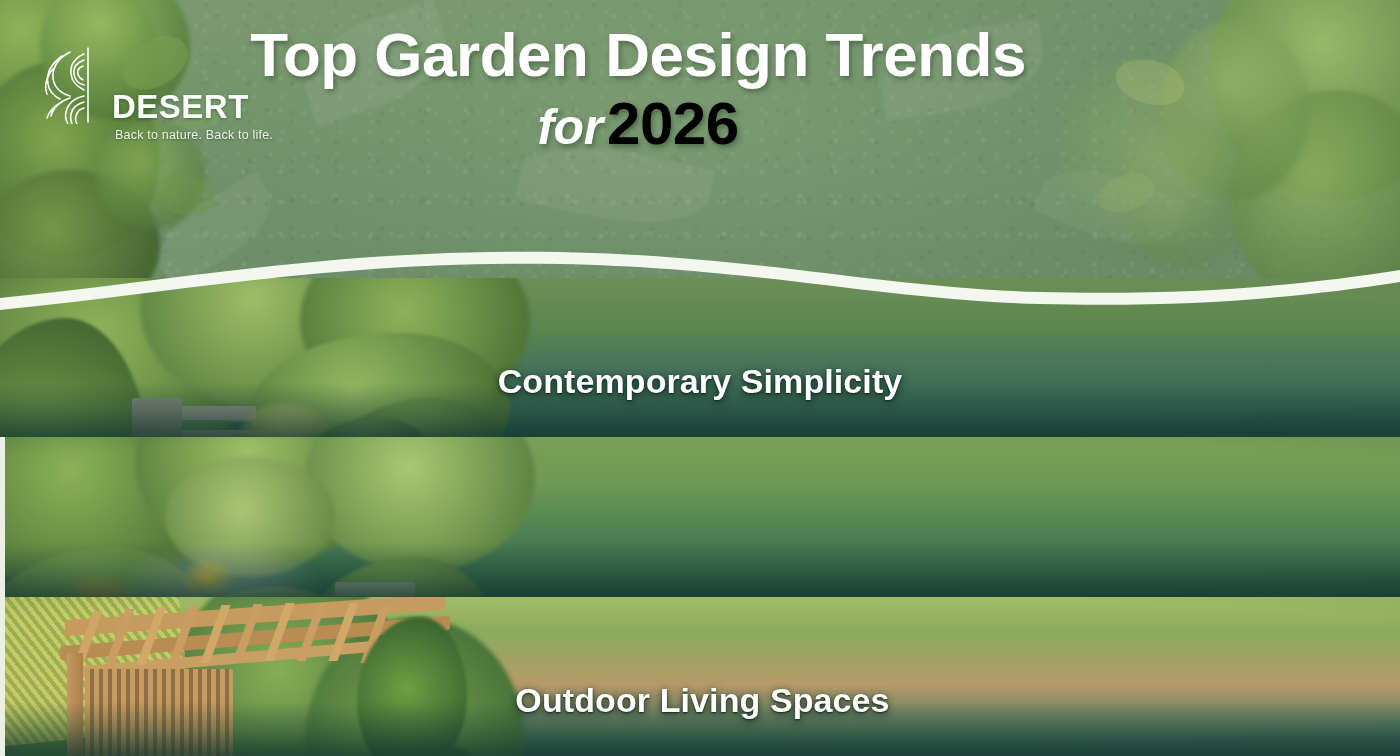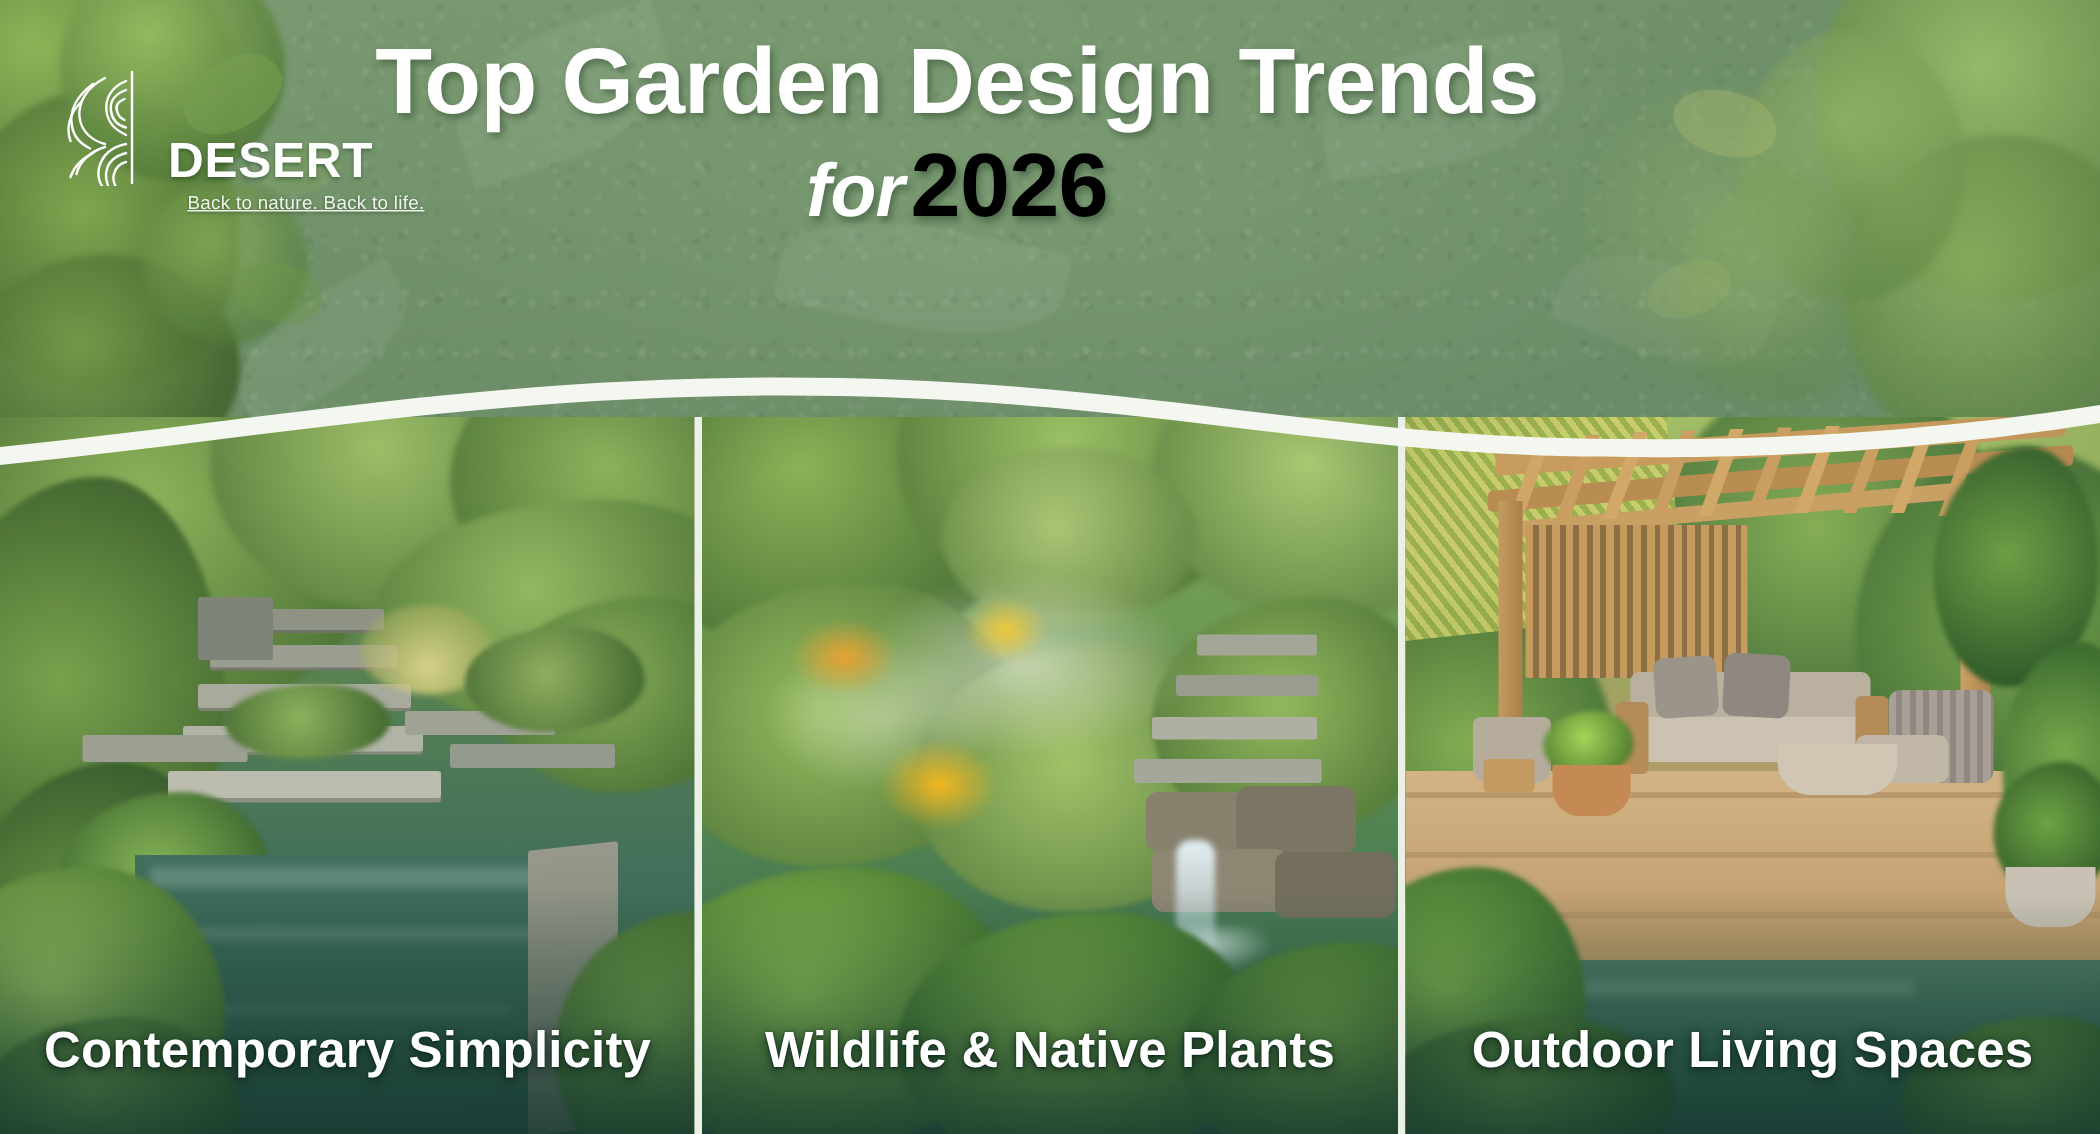--- a/index.html
+++ b/index.html
@@ -69,24 +69,23 @@
     letter-spacing: .5px;
     text-shadow: 0 1px 3px rgba(20,50,25,.45);
     margin-top: 48px;
   }
   .logo-word.second { margin-top: 3px; }
   .logo-tm {
     font-size: 10px; font-weight:700; vertical-align: super;
     letter-spacing: 0;
   }
   .logo-tag {
-    display:block; margin-top: 5px; margin-left: 13px;
+    display:block; margin-top: 5px; margin-left: 3px;
     color: #eef4ea; font-size: 12.5px; letter-spacing: .2px;
     text-shadow: 0 1px 2px rgba(20,50,25,.5);
-    text-decoration: underline;
   }
 
   
   .title-wrap {
     position: absolute; left: 0; top: 18px; width: 1276px;
     text-align: center; z-index: 25;
   }
   .title-1 {
     color: #ffffff;
     font-size: 62px; font-weight: 700; line-height: 74px;
@@ -117,20 +116,21 @@
     width: 1400px; height: 96px;
     z-index: 22; pointer-events: none;
   }
 
   
   .strip {
     position: absolute; left: 0; top: 278px;
     width: 1400px; height: 478px;
     display: flex;
     z-index: 10;
+    flex-direction: column;
   }
   .card {
     position: relative;
     flex: 1 1 0;
     overflow: hidden;
   }
   .card + .card { border-left: 5px solid rgba(245,248,242,.92); }
 
   .photo { position: absolute; inset: 0; overflow: hidden; }
 
@@ -317,21 +317,20 @@
 
         <div class="band" style="left:316px;top:282px;width:26px;height:78px;background:linear-gradient(180deg,rgba(235,248,255,.92),rgba(200,230,245,.35));filter:blur(2px);border-radius:10px;"></div>
         <div class="band" style="left:300px;top:340px;width:80px;height:30px;background:radial-gradient(ellipse at 50% 40%,rgba(240,250,255,.75),rgba(240,250,255,0) 72%);filter:blur(3px);"></div>
 
         <div class="bush" style="left:-50px;top:300px;width:260px;height:190px;background:radial-gradient(circle at 45% 45%,#8cbb52,#3f6e2d 84%);"></div>
         <div class="bush" style="left:130px;top:330px;width:240px;height:170px;background:radial-gradient(circle at 45% 45%,#83b34b,#386a2b 84%);"></div>
         <div class="bush" style="left:320px;top:350px;width:200px;height:150px;background:radial-gradient(circle at 45% 45%,#7aa946,#33642a 84%);"></div>
         <div class="shade"></div>
       </div>
 
-      <div class="caption">Wildlife &amp; Native Plants</div>
     </div>
 
     <div class="card">
       <div class="photo">
         <div class="band" style="inset:0;background:linear-gradient(180deg,#a2bd66 0%,#8aab5e 22%,#b79a6a 55%,#5d8063 80%,#336055 100%);"></div>
 
         <div class="shrub" style="left:170px;top:-30px;width:230px;height:230px;background:radial-gradient(circle at 45% 45%,#86ae56,#46703a 78%);"></div>
         <div class="shrub" style="left:300px;top:20px;width:220px;height:250px;background:radial-gradient(circle at 45% 45%,#7ba54e,#3f6a35 78%);"></div>
         <div class="shrub" style="left:-40px;top:120px;width:180px;height:220px;background:radial-gradient(circle at 45% 45%,#83ad53,#416b33 80%);"></div>
 

